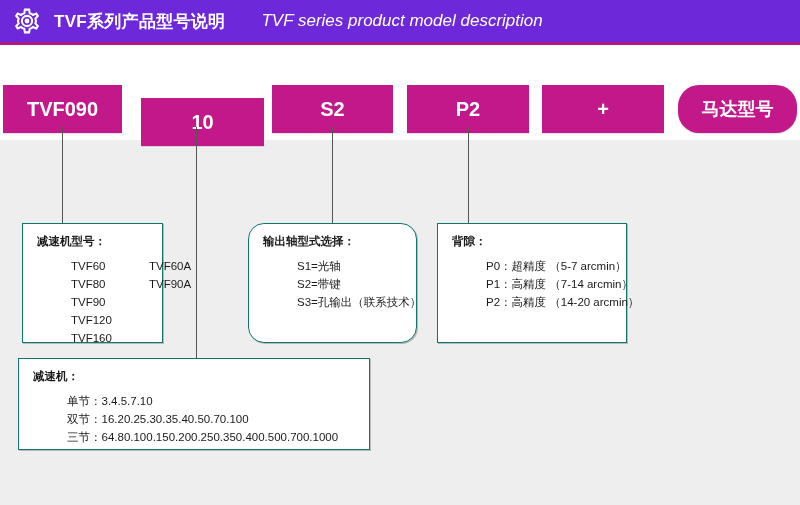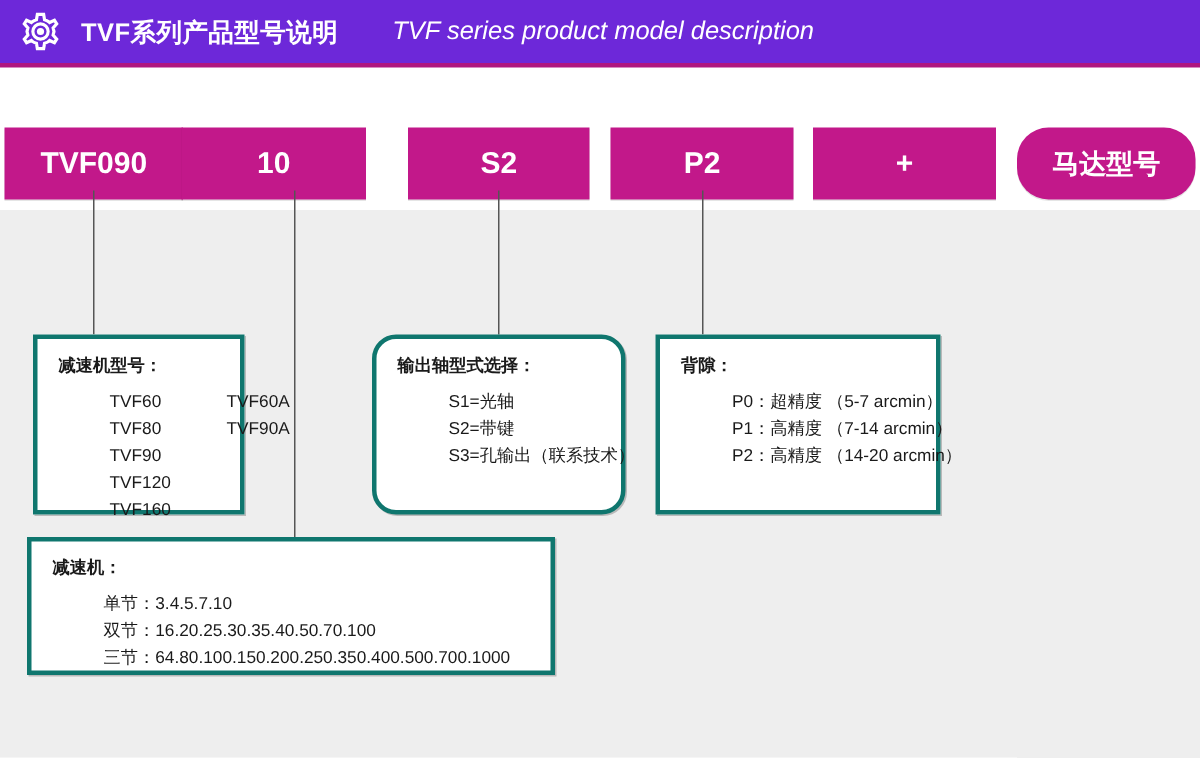--- a/index.html
+++ b/index.html
@@ -96,21 +96,21 @@
   .vline {
     position: absolute;
     width: 1px;
     background: #555555;
   }
 
   
   .detail-box {
     position: absolute;
     background: #ffffff;
-    border: 3px solid #0f766e;
+    border: 1px solid #0f766e;
     box-sizing: border-box;
     box-shadow: 1px 1px 0 rgba(0,0,0,0.22);
   }
   .detail-inner {
     padding: 10px 12px 8px 14px;
   }
   .detail-title {
     font-size: 11.5px;
     font-weight: bold;
     color: #1a1a1a;
@@ -148,21 +148,21 @@
   </svg>
   <span class="title-cn">TVF系列产品型号说明</span>
   <span class="title-en">TVF series product model description</span>
 </div>
 <div class="header-accent"></div>
 
 <div class="body-bg"></div>
 
 <div class="code-row">
   <div class="code-box" style="left:3px;width:119px;">TVF090</div>
-  <div class="code-box" style="left:121px;width:123px;">10</div>
+  <div class="code-box" style="left:141px;width:123px;margin-top:13px;">10</div>
   <div class="code-box" style="left:272px;width:121px;">S2</div>
   <div class="code-box" style="left:407px;width:122px;">P2</div>
   <div class="code-box" style="left:542px;width:122px;">+</div>
   <div class="code-box cn" style="left:678px;width:119px;border-radius:21px;">马达型号</div>
 </div>
 
 <div class="vline" style="left:62px;  top:127px; height:96px;"></div>
 <div class="vline" style="left:196px; top:127px; height:231px;"></div>
 <div class="vline" style="left:332px; top:127px; height:96px;"></div>
 <div class="vline" style="left:468px; top:127px; height:96px;"></div>

